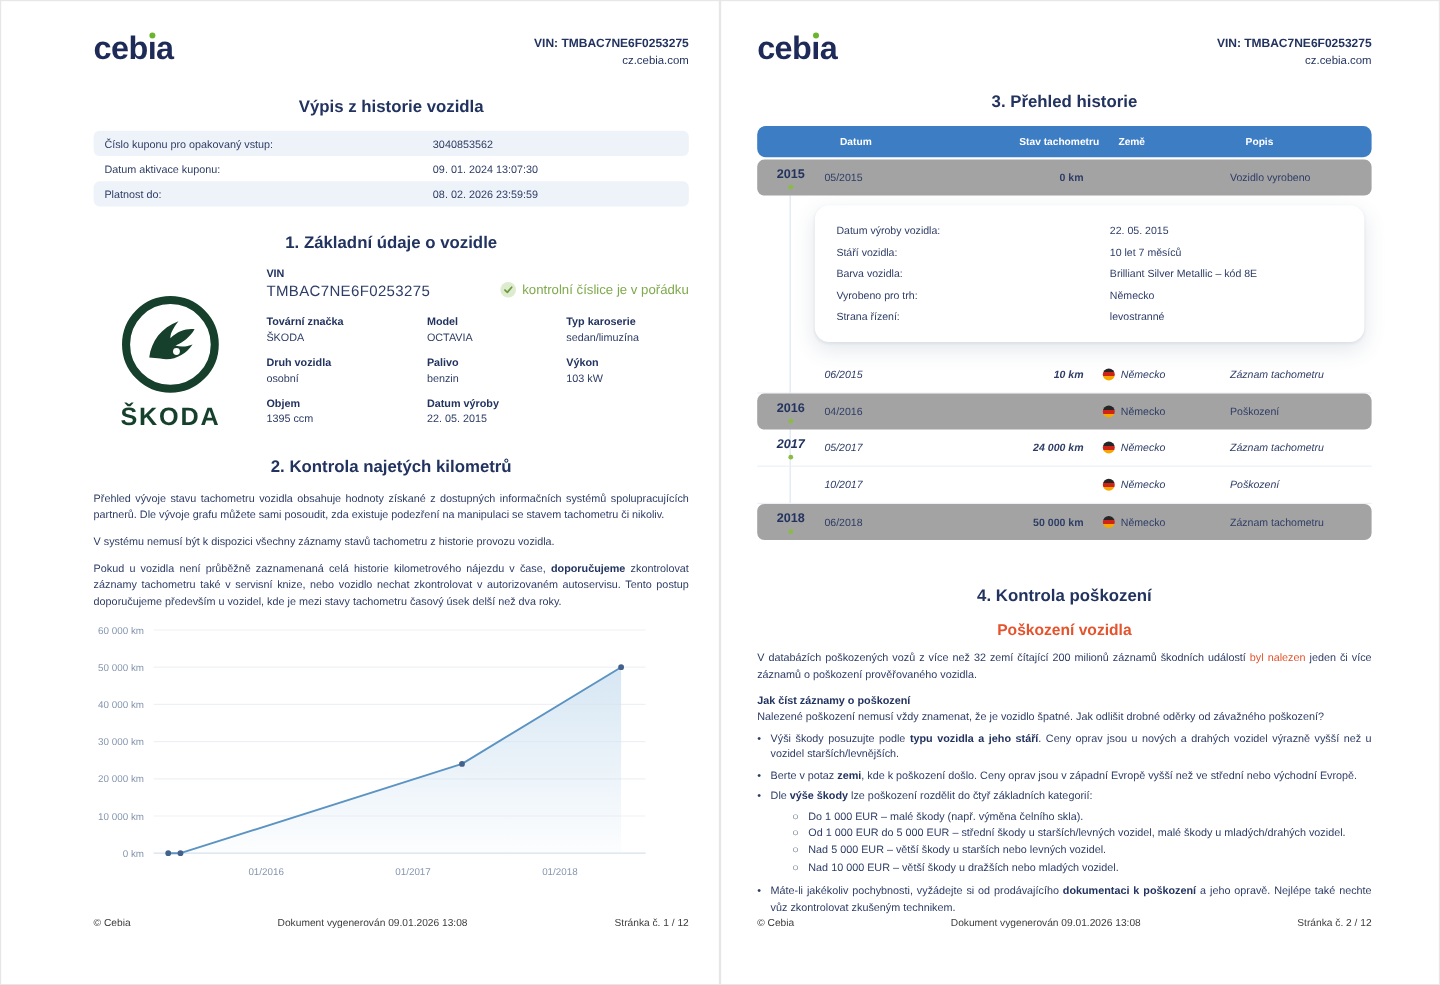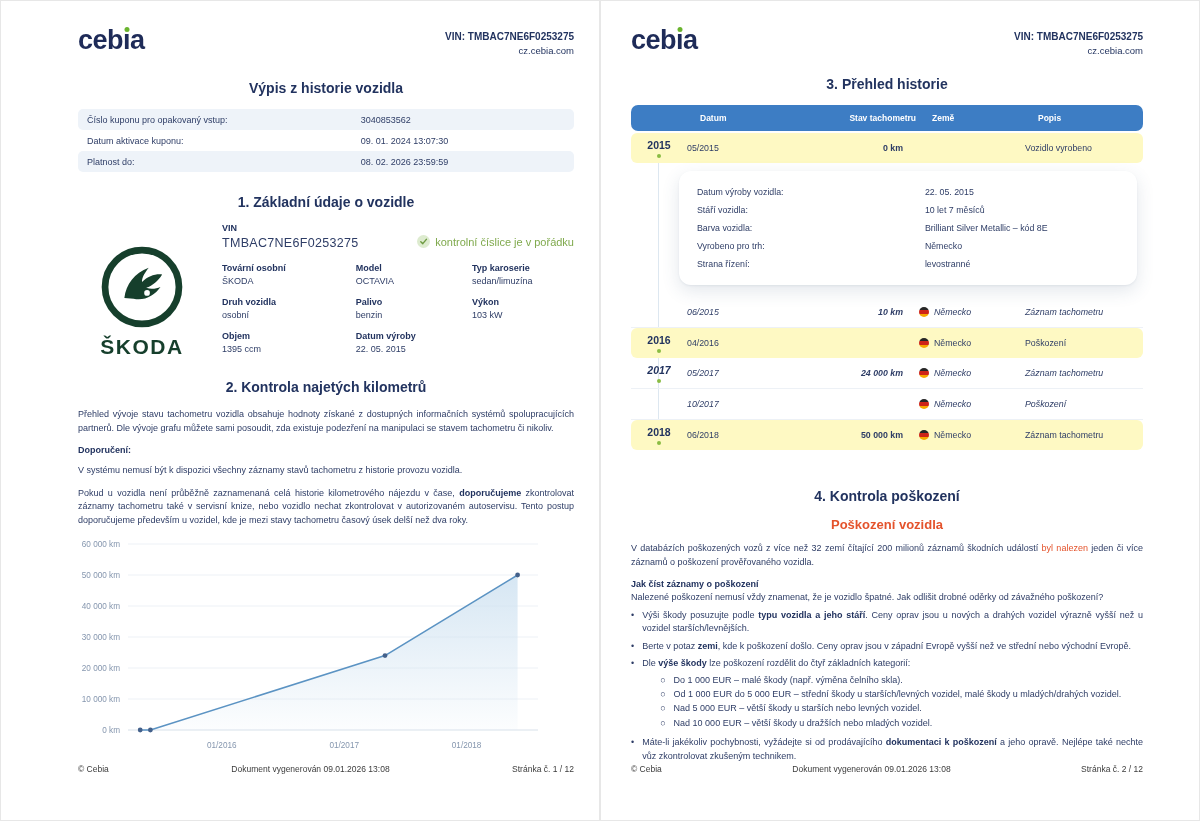--- a/index.html
+++ b/index.html
@@ -58,21 +58,21 @@
   .page2 .pfoot{left:30px;right:56px;}
 
   
   .thead{display:grid;grid-template-columns:56px 104px 128px 106px 1fr;height:26px;align-items:center;
     background:#3d7dc4;border-radius:7px;color:#fff;font-size:8.5px;font-weight:700;margin-top:2px;padding-left:13px;}
   .thead .h-km{text-align:right;padding-right:16px;}
   .hrows{position:relative;margin-top:2px;}
   .tline{position:absolute;left:27px;top:26px;bottom:16px;width:1px;background:#dde7f0;z-index:0;}
   .hrow{display:grid;grid-template-columns:56px 104px 128px 106px 1fr;min-height:30px;align-items:center;
     font-size:8.8px;color:#2e3d66;position:relative;z-index:1;}
-  .hrow.shade{background:#fef9c3;border-radius:6px;}
+  .hrow.shade{background:#a3a3a3;border-radius:6px;}
   .hrow:not(.shade){border-bottom:1px solid #edf1f6;font-style:italic;}
   .ycell{display:flex;flex-direction:column;align-items:center;justify-content:center;font-weight:700;color:#22335f;font-size:10.5px;}
   .ydot{width:4px;height:4px;border-radius:50%;background:#8abc43;margin-top:3px;}
   .kmcell{text-align:right;padding-right:16px;font-weight:700;}
   .ctcell{display:flex;align-items:center;gap:5px;}
   .flag{width:10px;height:10px;border-radius:50%;display:inline-block;
     background:linear-gradient(to bottom,#262626 33%,#ce2418 33% 66%,#f6a800 66%);flex:0 0 auto;}
   .dcard{background:#fff;border-radius:12px;box-shadow:0 6px 18px rgba(60,85,120,.14),0 1px 2px rgba(60,85,120,.08);
     margin:8px 6px 12px 48px;padding:12px 18px;position:relative;z-index:2;}
   .drow{display:grid;grid-template-columns:54% 46%;font-size:8.8px;color:#2e3d66;line-height:2.05;}
@@ -143,21 +143,21 @@
             <span class="chk">
               <svg width="9" height="9" viewBox="0 0 10 10">
                   <path d="M2 5.2 L4.2 7.4 L8.2 2.6" fill="none" stroke="#6d9a41" stroke-width="1.6" stroke-linecap="round" stroke-linejoin="round"></path>
                 </svg>
             </span>
             <span>kontrolní číslice je v pořádku</span>
           </div>
         </div>
         <div class="fgrid">
             <div class="fld">
-              <div class="fl">Tovární osobní</div>
+              <div class="fl">Tovární značka</div>
               <div class="fv">ŠKODA</div>
             </div>
             <div class="fld">
               <div class="fl">Model</div>
               <div class="fv">OCTAVIA</div>
             </div>
             <div class="fld">
               <div class="fl">Typ karoserie</div>
               <div class="fv">sedan/limuzína</div>
             </div>
@@ -180,21 +180,20 @@
             <div class="fld">
               <div class="fl">Datum výroby</div>
               <div class="fv">22. 05. 2015</div>
             </div>
           </div>
       </div>
     </div>
 
     <div class="h1" style="margin-top:20px;">2. Kontrola najetých kilometrů</div>
     <div class="para">Přehled vývoje stavu tachometru vozidla obsahuje hodnoty získané z dostupných informačních systémů spolupracujících partnerů. Dle vývoje grafu můžete sami posoudit, zda existuje podezření na manipulaci se stavem tachometru či nikoliv.</div>
-    <div class="plabel">Doporučení:</div>
     <div class="para">V systému nemusí být k dispozici všechny záznamy stavů tachometru z historie provozu vozidla.</div>
     <div class="para"><span>Pokud u vozidla není průběžně zaznamenaná celá historie kilometrového nájezdu v čase, </span><span class="bld">doporučujeme</span><span> zkontrolovat záznamy tachometru také v servisní knize, nebo vozidlo nechat zkontrolovat v autorizovaném autoservisu. Tento postup doporučujeme především u vozidel, kde je mezi stavy tachometru časový úsek delší než dva roky.</span></div>
 
     <div class="chartbox"><svg width="482" height="218" class="chart">
           <defs>
             <linearGradient id="ag" x1="0" y1="0" x2="0" y2="1">
               <stop offset="0" stop-color="#cfe2f1" stop-opacity="0.85"></stop>
               <stop offset="1" stop-color="#cfe2f1" stop-opacity="0.06"></stop>
             </linearGradient>
           </defs>

